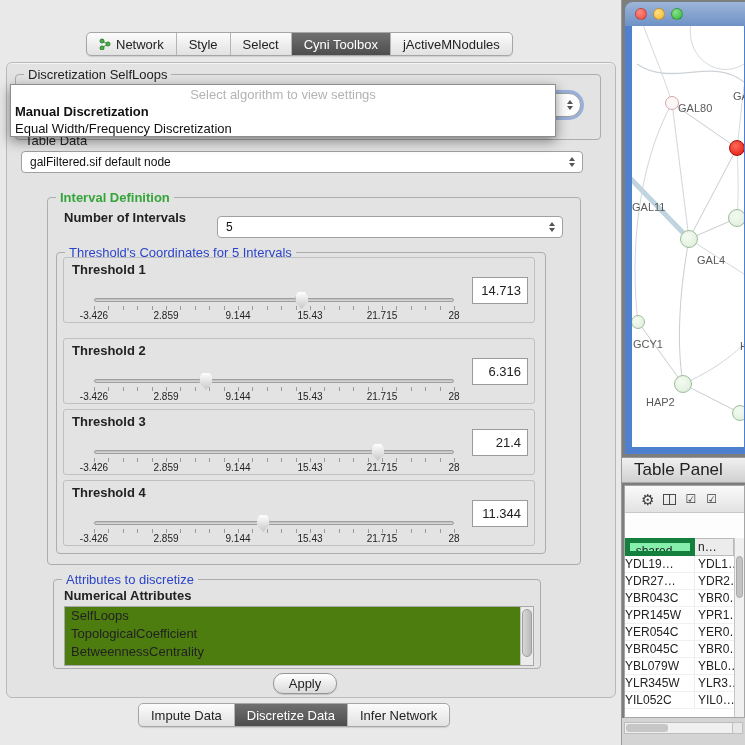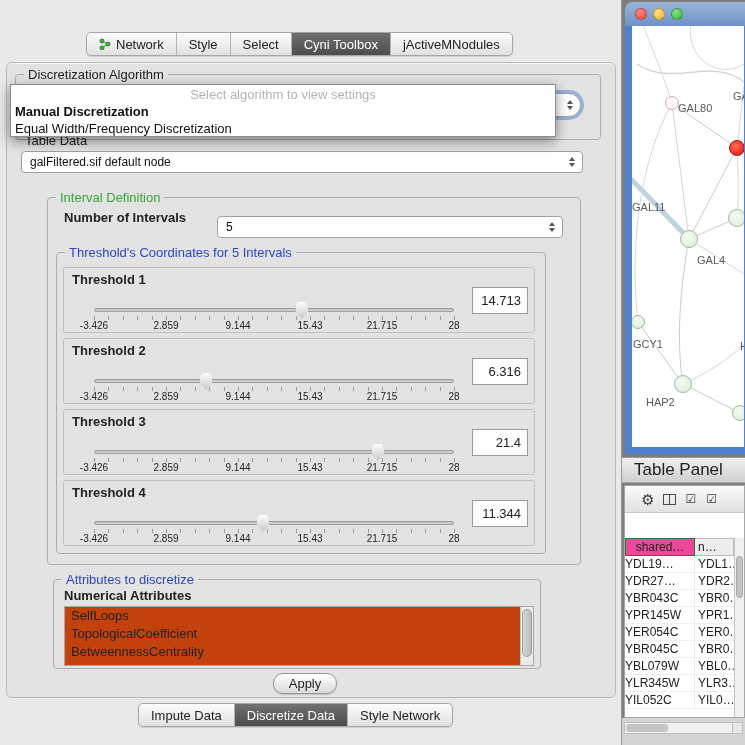--- a/index.html
+++ b/index.html
@@ -17,21 +17,21 @@
 
   .seg-bar { position:absolute; display:flex; border:1px solid #a6a6a6; border-radius:5px; overflow:hidden; background:linear-gradient(#fcfcfc,#e1e1e1); box-shadow:0 1px 1px rgba(0,0,0,.12); }
   .seg { padding:0 12px; height:22px; display:flex; align-items:center; gap:5px; font-size:13px; color:#222; border-right:1px solid #b4b4b4; white-space:nowrap; }
   .seg:last-child { border-right:none; }
   .seg.sel { background:linear-gradient(#707070,#4d4d4d); color:#fff; }
 
   .inner-panel { position:absolute; left:6px; top:62px; width:610px; height:636px; background:#e3e3e3; border:1px solid #b9b9b9; border-radius:6px; box-shadow:inset 0 1px 0 #f5f5f5; }
 
   .group { position:absolute; border:1px solid #adadad; border-radius:4px; }
   .gtitle { position:absolute; top:-8px; left:8px; background:#e3e3e3; padding:0 4px; font-size:13px; white-space:nowrap; }
-  .gtitle.green { color:#35a53a; }
+  .gtitle.green { color:#35a53a;font-weight:bold; }
   .gtitle.blue  { color:#2b45c8; }
 
   .combo { position:absolute; background:#fff; border:1px solid #a0a0a0; border-radius:4px; display:flex; align-items:center; font-size:12px; color:#111; }
   .combo .txt { flex:1; padding-left:8px; white-space:nowrap; overflow:hidden; }
   .combo.capsule { border-radius:12px; box-shadow:0 0 0 3px rgba(92,135,208,.55); }
   .updown { display:flex; flex-direction:column; gap:2px; margin-right:7px; align-items:center; }
   .updown .up { width:0; height:0; border-left:3.5px solid transparent; border-right:3.5px solid transparent; border-bottom:4px solid #555; }
   .updown .dn { width:0; height:0; border-left:3.5px solid transparent; border-right:3.5px solid transparent; border-top:4px solid #555; }
 
   .plain-label { position:absolute; font-size:13px; color:#222; white-space:nowrap; }
@@ -46,21 +46,21 @@
   .tpanel { position:absolute; left:6px; width:472px; height:66px; border:1px solid #c0c0c0; border-radius:3px; background:#e3e3e3; }
   .tlabel { position:absolute; left:8px; top:4px; font-weight:bold; font-size:13px; }
   .vbox { position:absolute; left:408px; top:19px; width:56px; height:27px; background:#fff; border:1px solid #9b9b9b; font-size:13px; text-align:right; line-height:25px; padding-right:6px; }
   .track { position:absolute; left:30px; top:40px; width:360px; height:4px; background:linear-gradient(#bdbdbd,#dadada); border:1px solid #9e9e9e; border-radius:3px; }
   .thumb { position:absolute; top:-7px; width:13px; height:17px; transform:translateX(-50%); background:linear-gradient(#fefefe,#c7c7c7); clip-path:polygon(0 28%,22% 0,78% 0,100% 28%,100% 58%,50% 100%,0 58%); filter:drop-shadow(0 0 1px #777); }
   .ticks { position:absolute; left:30px; top:48px; width:361px; height:4px; background:repeating-linear-gradient(to right,#9a9a9a 0 1px,transparent 1px 14.4px); }
   .scale { position:absolute; left:30px; top:52px; width:360px; height:12px; }
   .scale span { position:absolute; transform:translateX(-50%); font-size:10px; color:#222; white-space:nowrap; }
 
   
-  .alist { position:absolute; left:10px; top:26px; width:470px; height:60px; background:#c2410c; border:1px solid #a8a8a8; overflow:hidden; }
+  .alist { position:absolute; left:10px; top:26px; width:470px; height:60px; background:#4d7c0f; border:1px solid #a8a8a8; overflow:hidden; }
   .alist .item { height:18px; line-height:18px; padding-left:6px; font-size:13px; white-space:nowrap; }
   .alist .vsb { position:absolute; right:0; top:0; bottom:0; width:13px; background:#ececec; border-left:1px solid #c2c2c2; }
   .alist .vsb .th { position:absolute; left:1px; right:1px; top:2px; height:48px; background:linear-gradient(to right,#d8d8d8,#b9b9b9); border:1px solid #9f9f9f; border-radius:5px; }
 
   .btn { position:absolute; background:linear-gradient(#ffffff,#dadada); border:1px solid #979797; border-radius:10px; font-size:13px; text-align:center; line-height:19px; box-shadow:0 1px 1px rgba(0,0,0,.15); }
 
   
   .right-col { position:absolute; left:622px; top:0; width:123px; height:745px; background:#7d7d7d; }
   .net-window { position:absolute; left:3px; top:2px; width:126px; height:452px; background:#4f80cf; border-radius:8px 0 0 0; }
   .net-titlebar { position:absolute; left:0; top:0; width:100%; height:24px; background:linear-gradient(#9db5d8,#6e92c6); border-radius:8px 0 0 0; display:flex; align-items:center; padding-left:10px; gap:6px; }
@@ -75,21 +75,21 @@
   .node.pink { background:#fdf8f8; border-color:#d4a6ad; }
   .nlabel { position:absolute; font-size:11px; color:#5a5a5a; white-space:nowrap; }
 
   .tp-bar { position:absolute; left:0; top:457px; width:123px; height:26px; background:linear-gradient(#f0f0f0,#d0d0d0); border-top:1px solid #989898; border-bottom:1px solid #a8a8a8; display:flex; align-items:center; padding-left:12px; font-size:17px; color:#222; }
   .tp-body { position:absolute; left:2px; top:485px; width:121px; height:233px; background:#fdfdfd; border:1px solid #a5a5a5; }
   .tp-toolbar { position:absolute; left:0; top:0; width:100%; height:27px; background:linear-gradient(#fafafa,#e2e2e2); border-bottom:1px solid #c8c8c8; display:flex; align-items:center; gap:9px; padding-left:16px; }
   .gear { font-size:15px; color:#3a3a3a; line-height:15px; }
   .colicon { width:13px; height:11px; border:1px solid #4a4a4a; background:linear-gradient(to right, transparent 5px, #4a4a4a 5px, #4a4a4a 6px, transparent 6px); }
   .chk { font-size:12px; color:#3a3a3a; line-height:12px; letter-spacing:1px; }
   .tp-headrow { position:absolute; left:0; top:52px; right:10px; height:18px; display:flex; font-size:12px; }
-  .tp-headrow .h1 { width:70px; background:#ec4899; border:1px solid #15803d; text-align:center; line-height:16px; overflow:hidden; white-space:nowrap; }
+  .tp-headrow .h1 { width:70px; background:#86efac; border:5px solid #15803d; text-align:center; line-height:16px; overflow:hidden; white-space:nowrap; }
   .tp-headrow .h2 { flex:1; background:#ececec; border:1px solid #bbbbbb; border-left:none; line-height:16px; padding-left:3px; overflow:hidden; white-space:nowrap; }
   .tp-rows { position:absolute; left:0; top:70px; right:10px; bottom:0; overflow:hidden; background:#fff; }
   .trow { display:flex; height:17px; line-height:17px; font-size:12px; border-bottom:1px solid #f0f0f0; }
   .trow .c1 { width:70px; text-align:left; border-right:1px solid #ececec; overflow:hidden; white-space:nowrap; }
   .trow .c2 { flex:1; padding-left:3px; overflow:hidden; white-space:nowrap; }
   .tp-vscroll { position:absolute; right:0; top:52px; bottom:0; width:10px; background:#f0f0f0; border-left:1px solid #c5c5c5; }
   .tp-vscroll .vthumb { position:absolute; left:1px; right:1px; top:18px; height:42px; background:#c2c2c2; border:1px solid #a8a8a8; border-radius:4px; }
   .tp-bottom { position:absolute; left:0; top:718px; width:123px; height:27px; background:#d4d4d4; }
   .hscroll { position:absolute; left:2px; top:4px; width:111px; height:12px; background:#f0f0f0; border:1px solid #bdbdbd; }
   .hthumb { position:absolute; left:1px; top:1px; width:42px; height:8px; background:#c6c6c6; border-radius:3px; }
@@ -124,21 +124,21 @@
           <span>Cyni Toolbox</span>
         </div>
       <div class="seg">
           <span>jActiveMNodules</span>
         </div>
     </div>
 
     <div class="inner-panel">
 
       <div class="group" style="left:8px; top:11px; width:586px; height:66px;">
-        <span class="gtitle">Discretization Algorithm</span>
+        <span class="gtitle">Discretization SelfLoops</span>
       </div>
       <div class="combo capsule" style="left:14px; top:30px; width:560px; height:24px;">
         <span class="txt"></span>
         <span class="updown">
             <i class="up"></i>
             <i class="dn"></i>
           </span>
       </div>
 
       <div class="plain-label" style="left:18px; top:70px;">Table Data</div>
@@ -158,21 +158,21 @@
           <span class="txt">5</span>
           <span class="updown">
               <i class="up"></i>
               <i class="dn"></i>
             </span>
         </div>
 
         <div class="group" style="left:8px; top:54px; width:490px; height:302px;">
           <span class="gtitle blue">Threshold's Coordinates for 5 Intervals</span>
 
-          <div class="tpanel" style="top:14px;">
+          <div class="tpanel" style="top:4px;">
             <div class="tlabel">Threshold 1</div>
             <div class="vbox">14.713</div>
             <div class="track">
                 <div class="thumb" style="left: 57.7%;"></div>
               </div>
             <div class="ticks"></div>
             <div class="scale">
               <span style="left:0%">-3.426</span>
               <span style="left:20%">2.859</span>
               <span style="left:40%">9.144</span>
@@ -252,21 +252,21 @@
     </div>
 
     <div class="seg-bar" style="left:138px; top:703px;">
       <div class="seg">
           <span>Impute Data</span>
         </div>
       <div class="seg sel">
           <span>Discretize Data</span>
         </div>
       <div class="seg">
-          <span>Style Network</span>
+          <span>Infer Network</span>
         </div>
     </div>
   </div>
 
   <div class="popup">
     <div class="hint">Select algorithm to view settings</div>
     <div class="opt" style="font-weight:bold;">Manual Discretization</div>
     <div class="opt">Equal Width/Frequency Discretization</div>
   </div>
 

